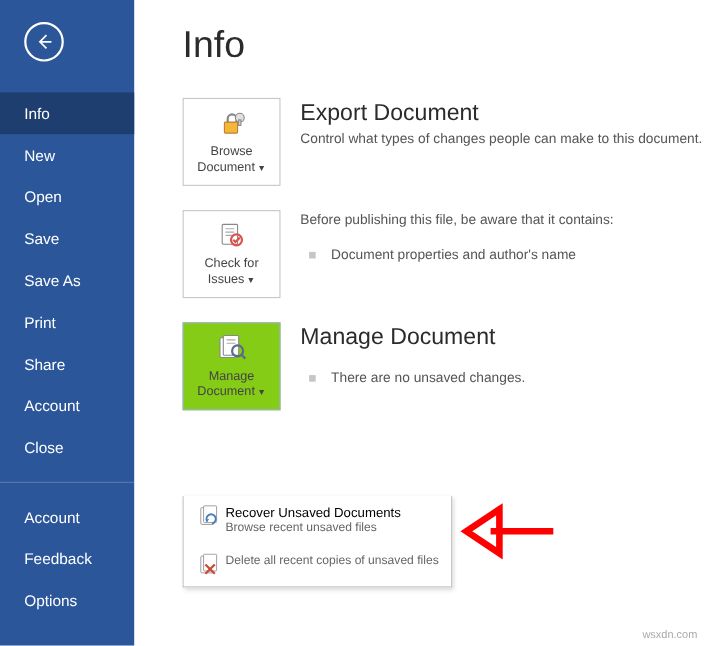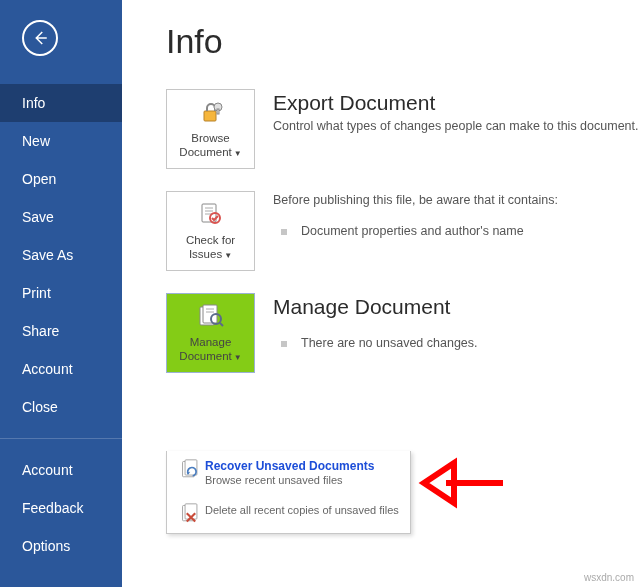--- a/index.html
+++ b/index.html
@@ -99,21 +99,21 @@
       border-top: none;
       box-shadow: 2px 2px 4px rgba(0,0,0,0.15);
     }
     .dropdown-item {
       display: flex;
       padding: 8px 10px;
       cursor: pointer;
     }
     .dd-icon { width: 28px; flex-shrink: 0; display: flex; align-items: flex-start; justify-content: center; }
     .dd-body { flex: 1; }
-    .dd-title { font-size: 12px; font-weight: 700; color: #1d4ed8; }
+    .dd-title { font-size: 12px; font-weight: 400; color: #000000; }
     .dd-desc { font-size: 11px; color: #666; line-height: 1.3; }
     
     .arrow-annotation {
       position: absolute;
       left: 418px;
       top: 453px;
       pointer-events: none;
     }
     
     .watermark {

